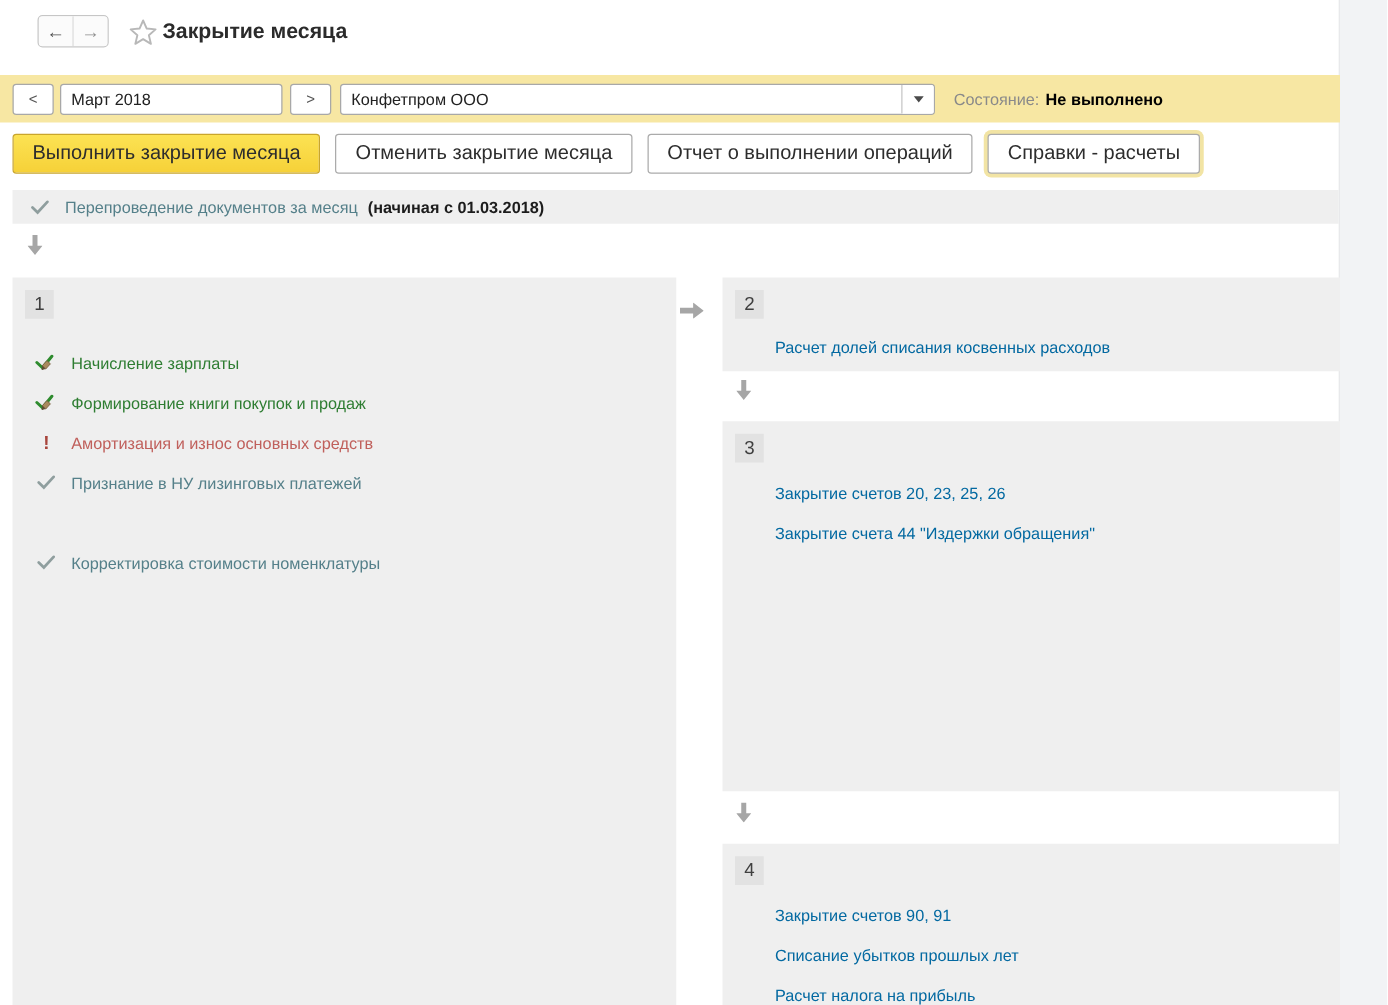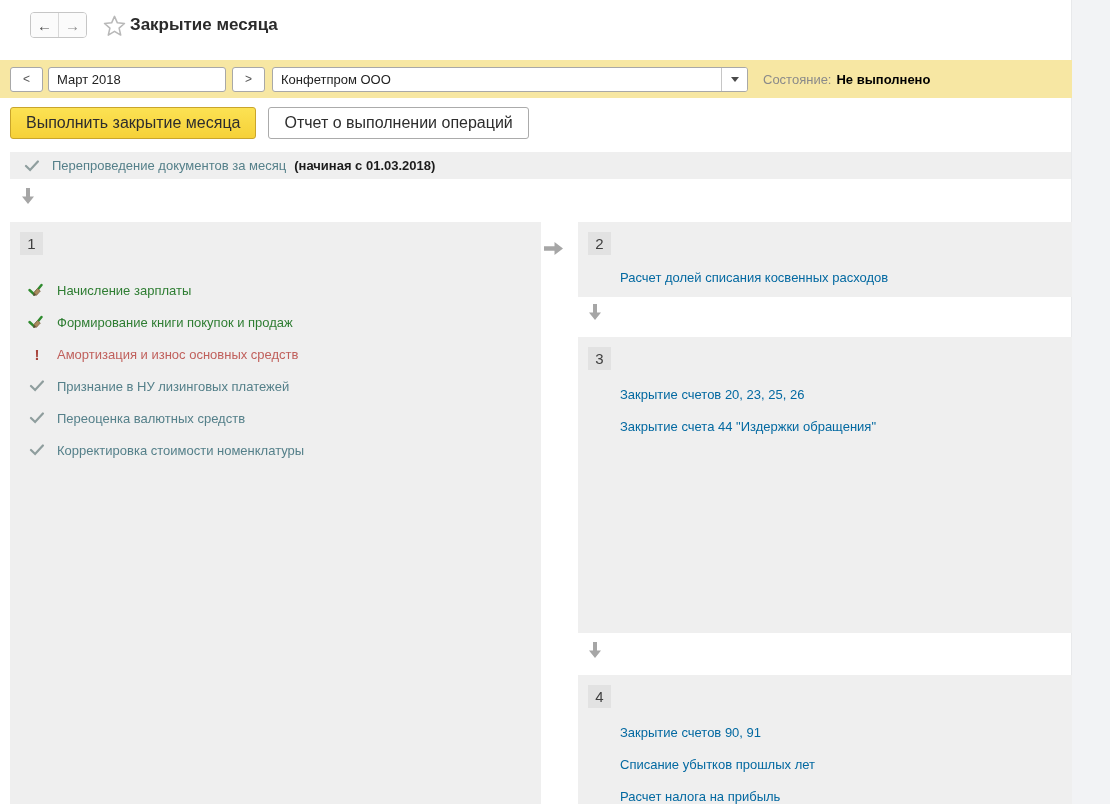--- a/index.html
+++ b/index.html
@@ -108,21 +108,23 @@
         <span class="combo-caret"></span>
       </div>
     </div>
     <div class="status">
       <span class="status-label">Состояние:</span><span class="status-value">Не выполнено</span>
     </div>
   </div>
 
   <div class="actions">
     <div class="btn primary">Выполнить закрытие месяца</div>
+    <div class="btn">Отменить закрытие месяца</div>
     <div class="btn">Отчет о выполнении операций</div>
+    <div class="btn highlighted">Справки - расчеты</div>
   </div>
 
   <div class="repost-strip">
     <svg class="op-icon" width="15" height="12" viewBox="0 0 15 12">
       <path d="M1.5 6 L5.6 10 L13.4 1.5" fill="none" stroke="#8f9e9e" stroke-width="2.2" stroke-linecap="round"></path>
     </svg>
     <span class="link teal">Перепроведение документов за месяц</span>
     <span class="repost-note">(начиная с 01.03.2018)</span>
   </div>
 
@@ -177,26 +179,20 @@
       <span class="link red">Амортизация и износ основных средств</span>
     </div>
 
     <div class="op-row" style="top:154px;">
       <svg class="op-icon" width="15" height="12" viewBox="0 0 15 12">
         <path d="M1.5 6 L5.6 10 L13.4 1.5" fill="none" stroke="#8f9e9e" stroke-width="2.2" stroke-linecap="round"></path>
       </svg>
       <span class="link teal">Признание в НУ лизинговых платежей</span>
     </div>
 
-    <div class="op-row" style="top:186px;">
-      <svg class="op-icon" width="15" height="12" viewBox="0 0 15 12">
-        <path d="M1.5 6 L5.6 10 L13.4 1.5" fill="none" stroke="#8f9e9e" stroke-width="2.2" stroke-linecap="round"></path>
-      </svg>
-      <span class="link teal">Переоценка валютных средств</span>
-    </div>
 
     <div class="op-row" style="top:218px;">
       <svg class="op-icon" width="15" height="12" viewBox="0 0 15 12">
         <path d="M1.5 6 L5.6 10 L13.4 1.5" fill="none" stroke="#8f9e9e" stroke-width="2.2" stroke-linecap="round"></path>
       </svg>
       <span class="link teal">Корректировка стоимости номенклатуры</span>
     </div>
   </div>
 
   <div class="panel" id="panel2">

